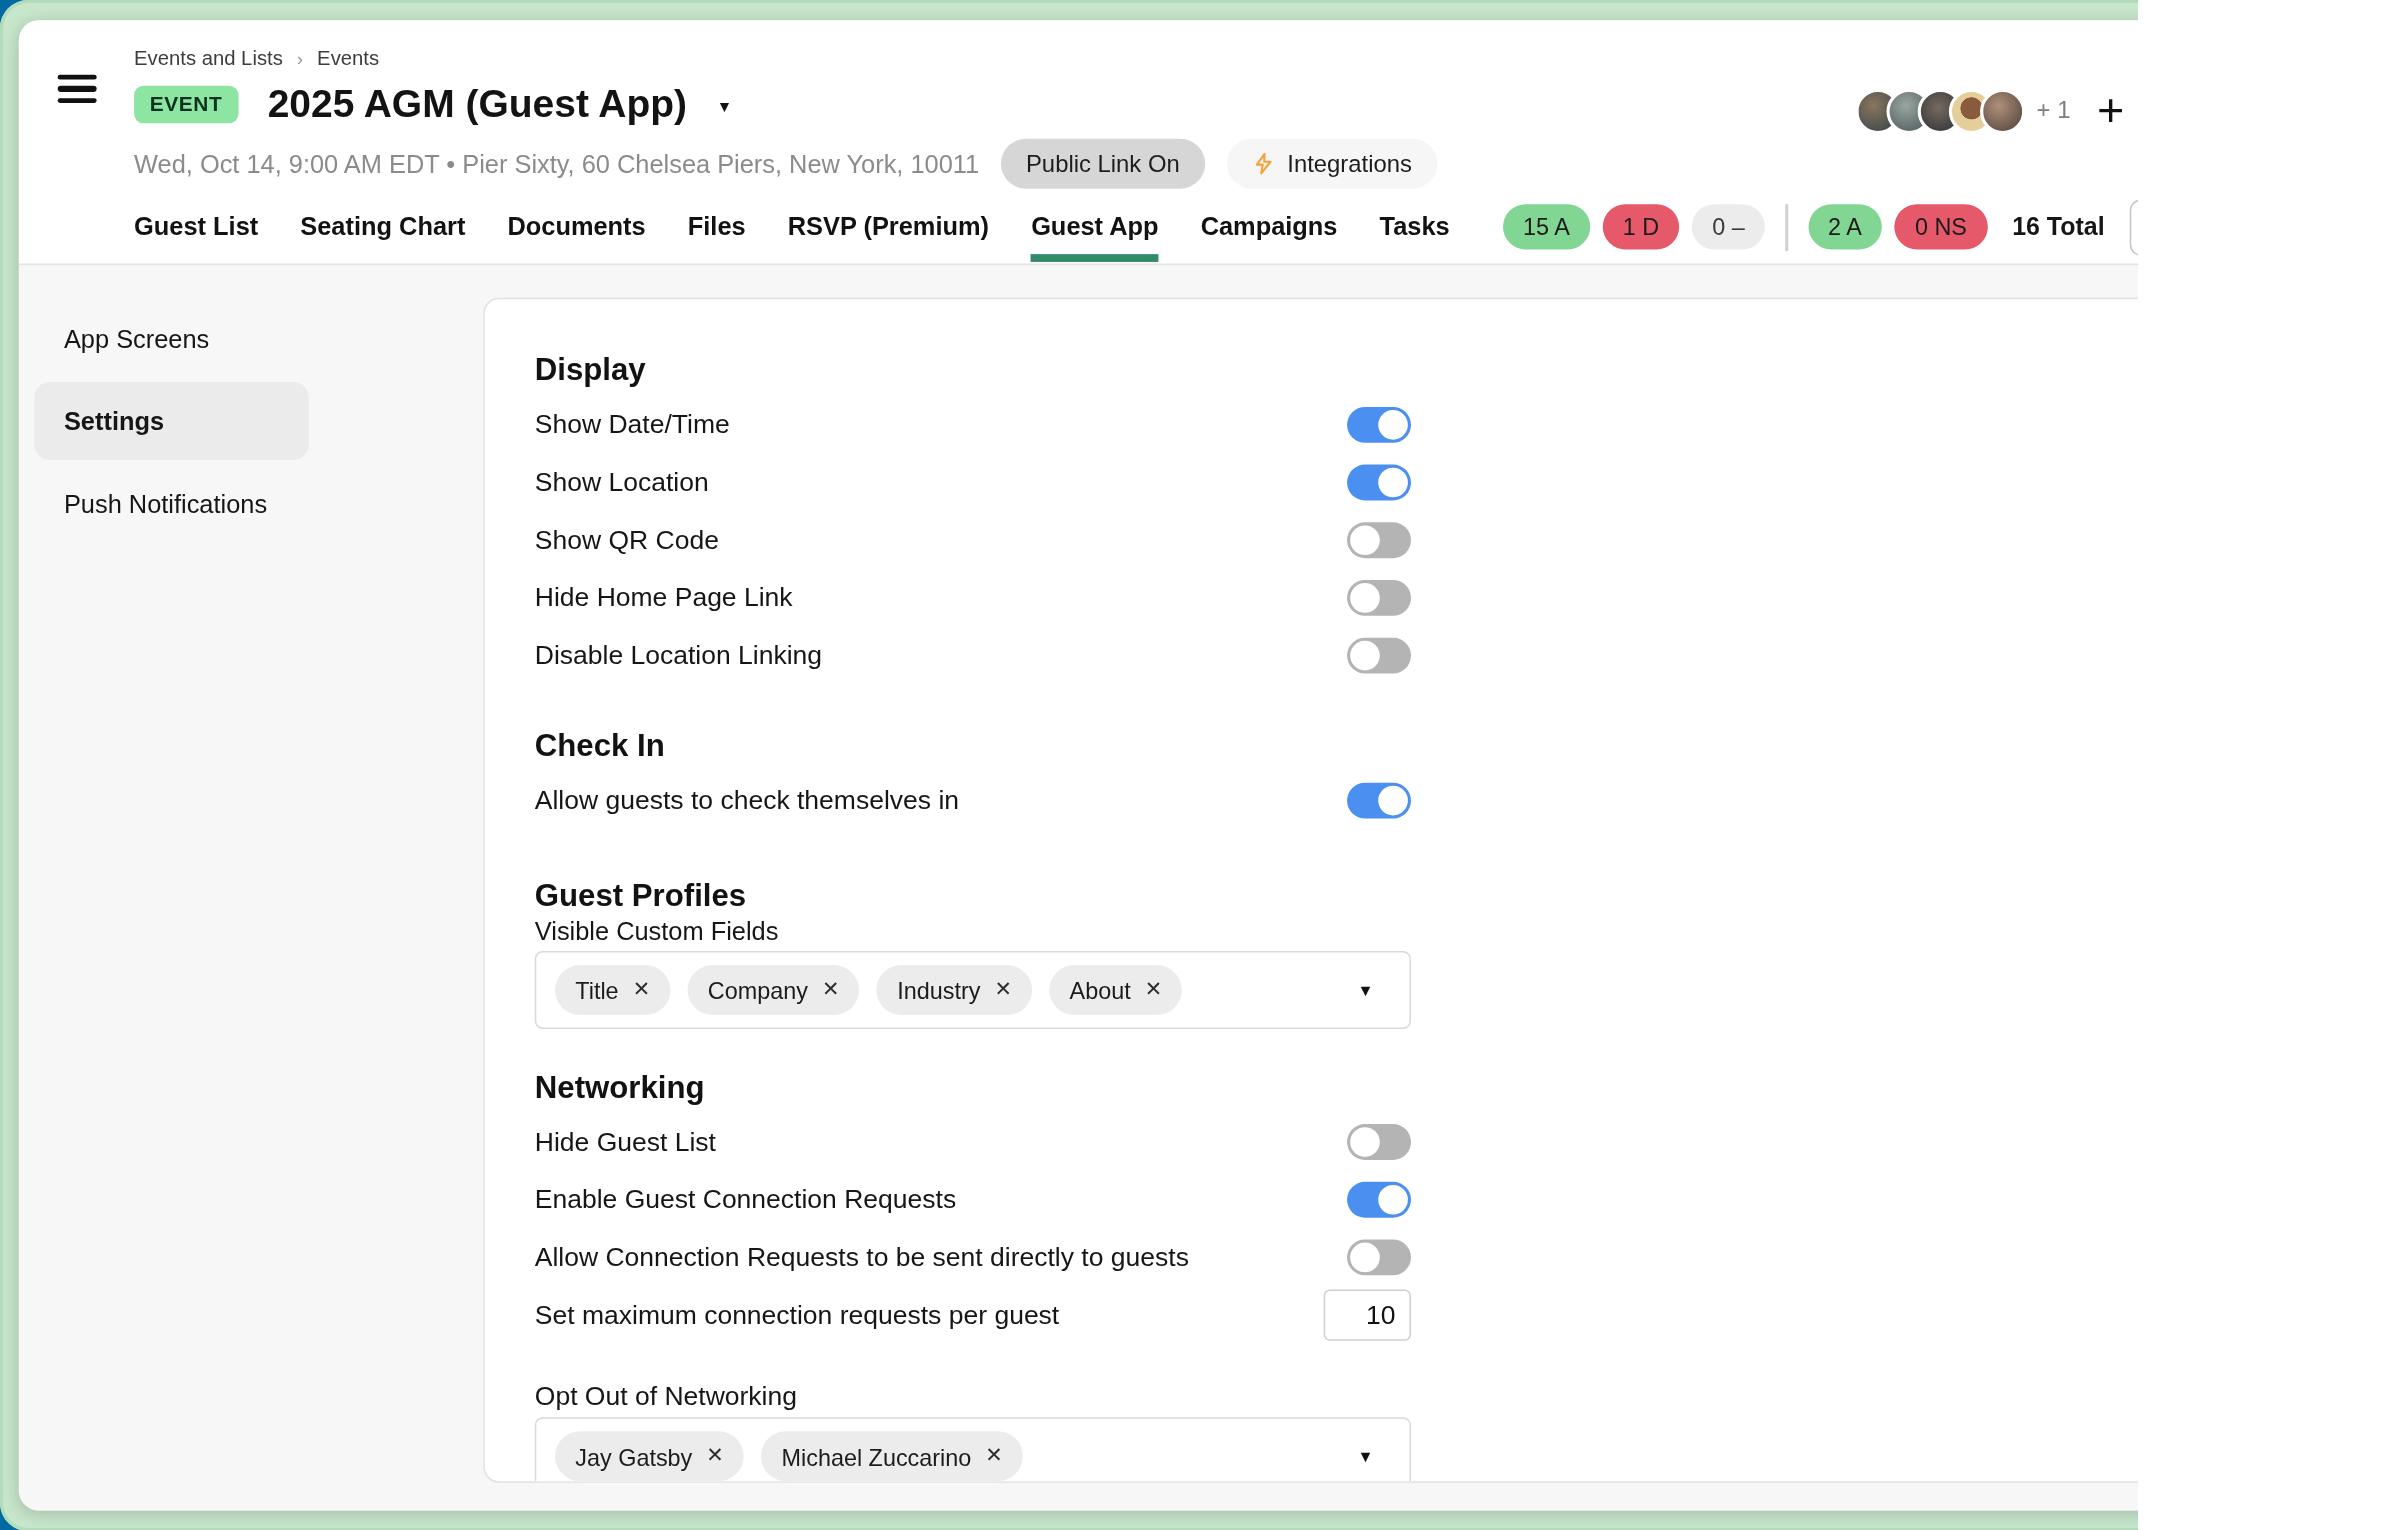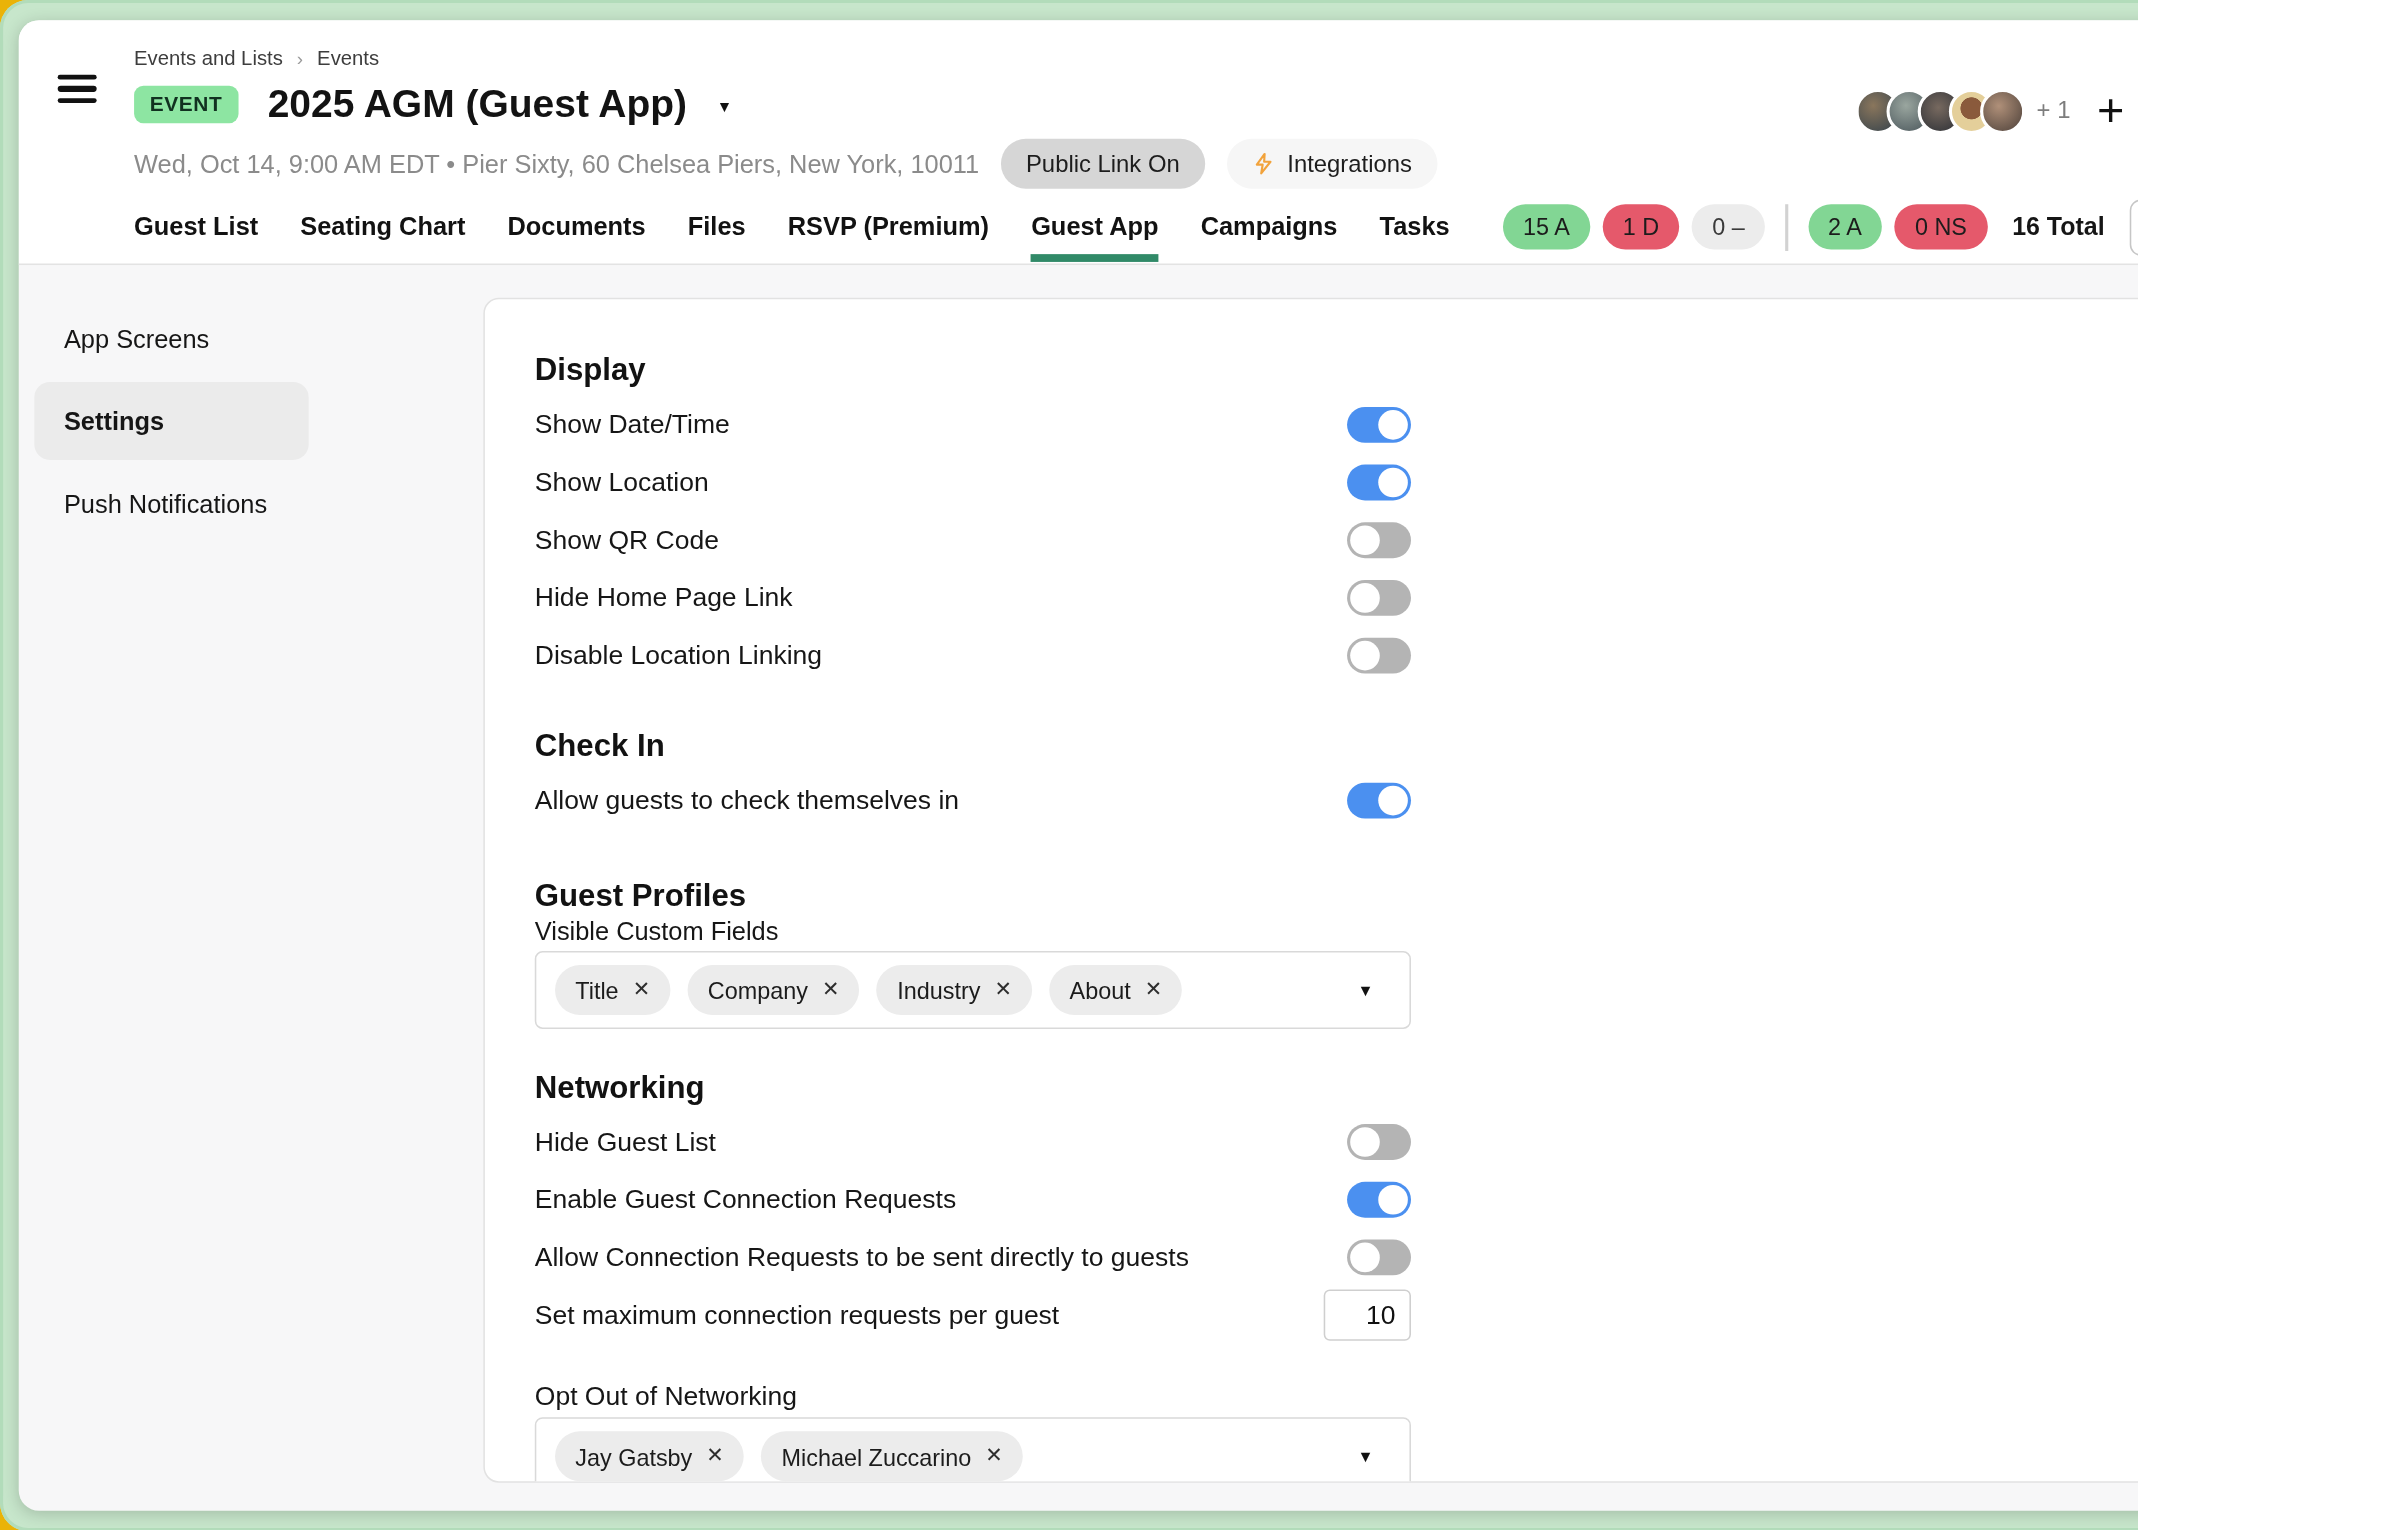--- a/index.html
+++ b/index.html
@@ -1,20 +1,20 @@
 <!DOCTYPE html>
 <html><head>
 <meta charset="utf-8">
 <title>Guest App Settings</title>
 <style>
   * { box-sizing: border-box; }
   html,body { margin:0; padding:0; background:#ffffff; }
   .viewport {
     position:relative; width:2138px; height:1531px; overflow:hidden;
-    background:#eab308; font-family:"Liberation Sans", sans-serif; color:#161616;
+    background:#0369a1; font-family:"Liberation Sans", sans-serif; color:#161616;
   }
   .scale { position:absolute; left:0; top:0; width:1540px; height:982px;
            transform:scale(1.5591); transform-origin:0 0; }
 
   .page-frame { position:absolute; inset:0; background:#c7e6cb; border-radius:18px;
                 box-shadow: inset 0 0 0 2px #b2dcba; }
   .card { position:absolute; left:12px; top:13px; right:13px; bottom:13px;
           background:#f7f7f8; border-radius:13px; overflow:hidden;
           box-shadow:0 2px 10px rgba(0,0,0,.18); }
 

